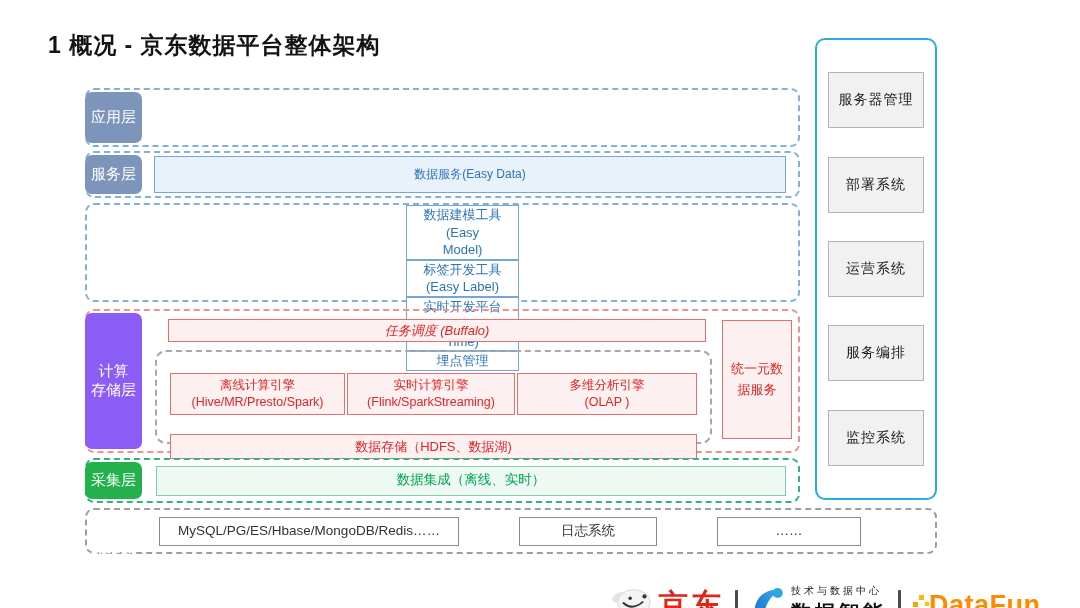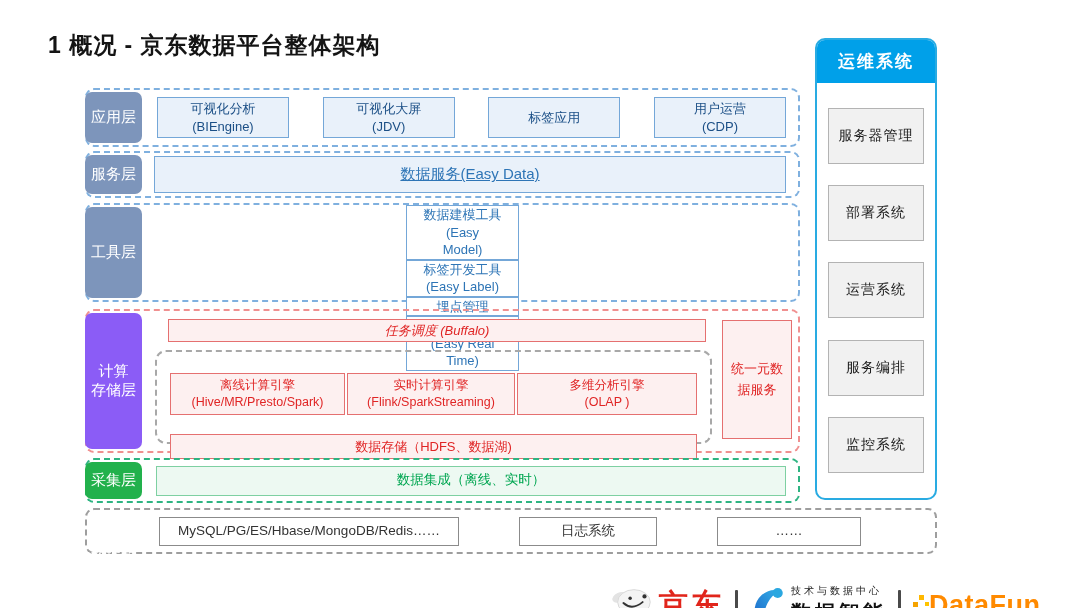--- a/index.html
+++ b/index.html
@@ -22,21 +22,21 @@
   .lbl-blue{background:#7d95bb;}
   .lbl-red{background:#8b5cf6;}
   .lbl-green{background:#22b14c;}
   .lbl-navy{background:#3f4b64;margin-top:44px;}
 
   .row-content{position:absolute;left:62px;right:0;top:0;bottom:0;display:flex;align-items:center;}
 
   .box{display:flex;align-items:center;justify-content:center;text-align:center;
        white-space:pre-line;box-sizing:border-box;line-height:1.35;}
   .box-blue{background:#e9f1fa;border:1px solid #74a7d8;color:#1b4f86;font-size:13px;}
-  .box-blue2{background:#e9f1fa;border:1px solid #74a7d8;color:#2e75b6;font-size:15px;text-decoration:underline;}
+  .box-blue2{background:#e9f1fa;border:1px solid #74a7d8;color:#2e75b6;font-size:12px;}
   .box-white{background:#fff;border:1px solid #74a7d8;color:#2e75b6;font-size:13px;}
   .box-red{background:#fdf0f0;border:1px solid #e57070;color:#e02525;}
   .box-green{background:#edf9f2;border:1px solid #7ed0a2;color:#00a651;font-size:13.5px;}
   .box-gray{background:#fff;border:1px solid #8b8b8b;color:#333;font-size:13.5px;}
 
   .app-content{justify-content:space-between;padding:0 12px 0 8px;}
   .app-content .box{width:132px;height:41px;}
 
   .service-content .box{flex:1;margin:0 12px 0 5px;height:37px;}
 
@@ -81,50 +81,40 @@
 </style>
 </head>
 <body>
 
 <div class="canvas">
 
   <div class="title">1 概况 - 京东数据平台整体架构</div>
 
   <div class="row row-app">
     <div class="layer-label lbl-blue">应用层</div>
-    <div class="row-content app-content">
-      <div class="box box-blue">可视化分析
-(BIEngine)</div>
-      <div class="box box-blue">可视化大屏
-(JDV)</div>
-      <div class="box box-blue">标签应用</div>
-      <div class="box box-blue">用户运营
-(CDP)</div>
-    </div>
   </div>
 
   <div class="row row-service">
     <div class="layer-label lbl-blue">服务层</div>
     <div class="row-content service-content">
       <div class="box box-blue2">数据服务(Easy Data)</div>
     </div>
   </div>
 
   <div class="row row-tool">
-    <div class="layer-label lbl-blue">工具层</div>
     <div class="row-content tool-content">
       <div class="box box-white">数据建模工具
 (Easy
 Model)</div>
       <div class="box box-white">标签开发工具
 (Easy Label)</div>
-      <div class="box box-white">埋点管理</div>
       <div class="box box-white">实时开发平台
 (Easy Real
 Time)</div>
+      <div class="box box-white">埋点管理</div>
     </div>
   </div>
 
   <div class="row row-compute">
     <div class="layer-label lbl-red">计算
 存储层</div>
     <div class="compute-main">
       <div class="box box-red scheduler">任务调度 (Buffalo)</div>
       <div class="inner-dashed">
         <div class="engines">
@@ -152,21 +142,20 @@
   <div class="row row-source">
     <div class="layer-label lbl-navy">数据源</div>
     <div class="row-content source-content">
       <div class="box box-gray src-1">MySQL/PG/ES/Hbase/MongoDB/Redis……</div>
       <div class="box box-gray src-2">日志系统</div>
       <div class="box box-gray src-3">……</div>
     </div>
   </div>
 
   <div class="ops">
-    <div class="ops-header">运维系统</div>
     <div class="ops-body">
       <div class="ops-box">服务器管理</div>
       <div class="ops-box">部署系统</div>
       <div class="ops-box">运营系统</div>
       <div class="ops-box">服务编排</div>
       <div class="ops-box">监控系统</div>
     </div>
   </div>
 
   <div class="footer">

